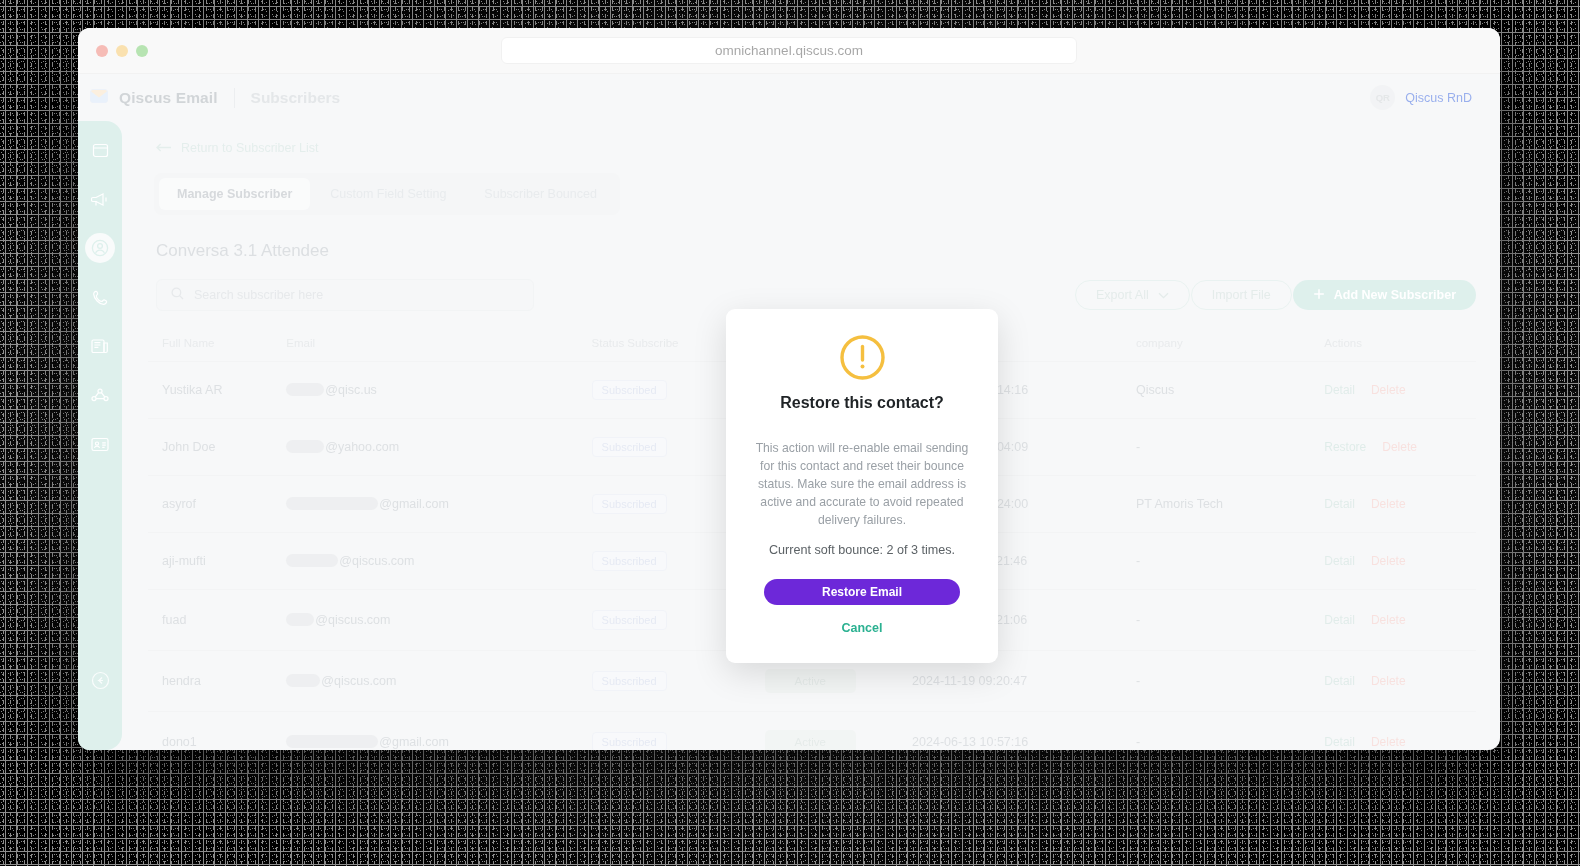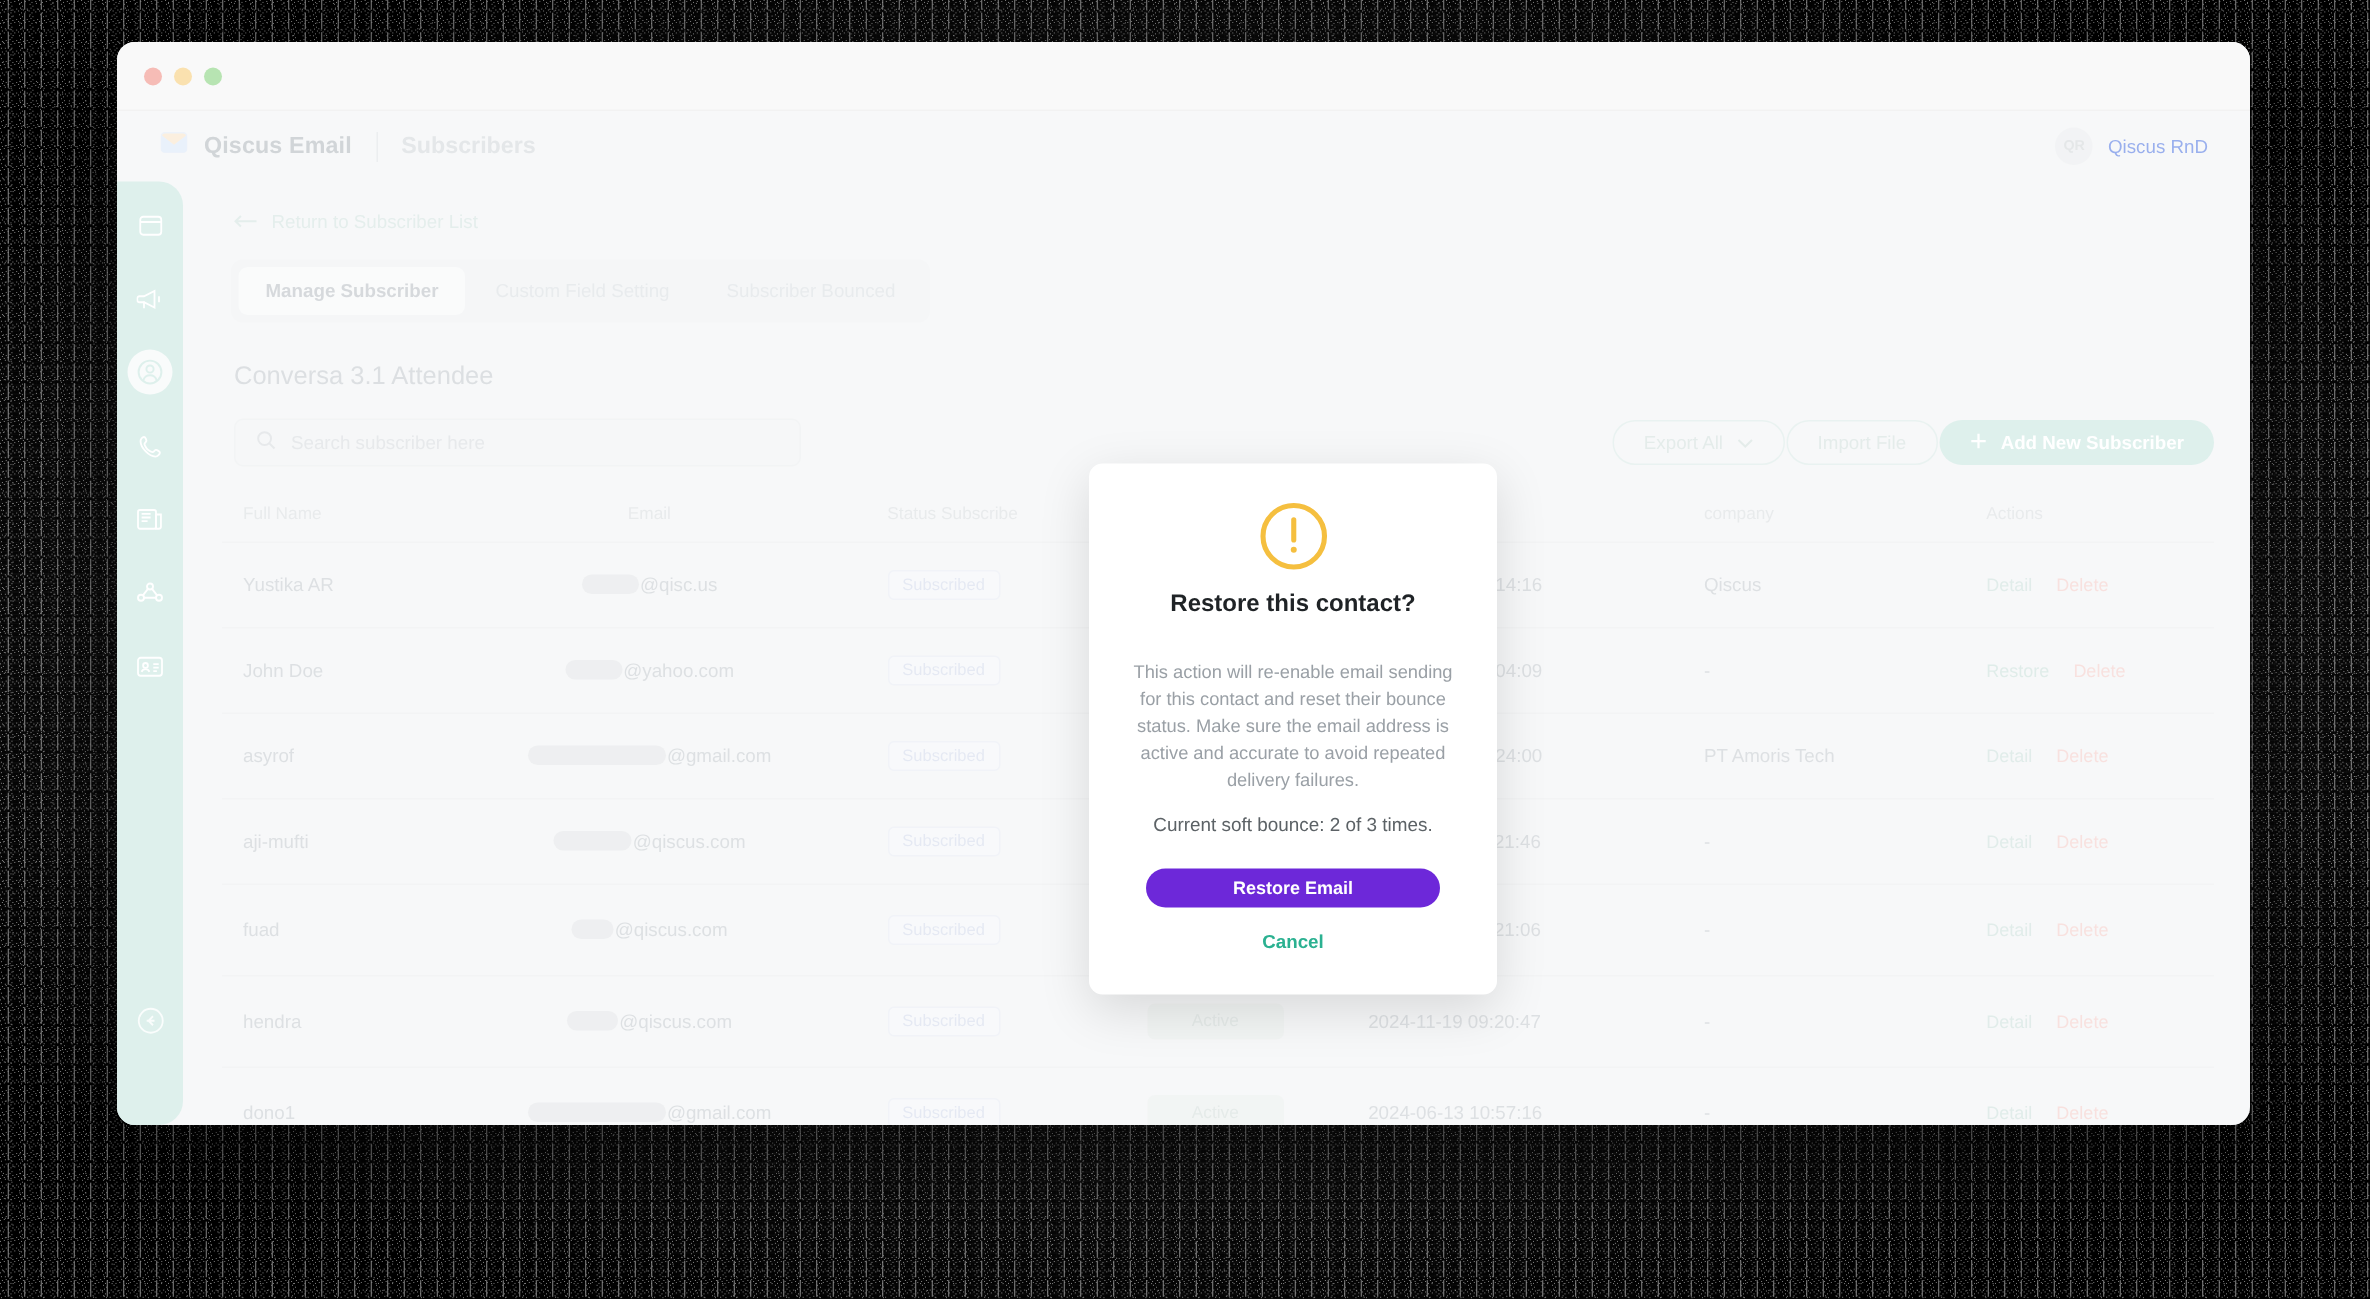--- a/index.html
+++ b/index.html
@@ -59,21 +59,21 @@
   .urlbar {
     position: absolute; left: 50%; transform: translateX(-50%);
     width: 576px; height: 27px;
     background: #fff; border: 1px solid #e0e0e0; border-radius: 6px;
     display: flex; align-items: center; justify-content: center;
     font-size: 13.5px; color: #3b3b3b;
   }
   
   .appheader {
     height: 47px; background: #edeff1;
-    display: flex; align-items: center; padding: 0 29px;
+    display: flex; align-items: center; padding: 0 12px;
     position: relative;
     text-align: center;
   }
   .brand { display: flex; align-items: center; gap: 11px; }
   .brandname { font-size: 15.5px; font-weight: 700; color: #9aa2a8; letter-spacing: .1px; }
   .divider-v { width: 1px; height: 20px; background: #d6dade; margin: 0 16px; }
   .section-title { font-size: 15.5px; font-weight: 700; color: #c3c9ce; }
   .userbox { position: absolute; right: 28px; display: flex; align-items: center; gap: 10px; }
   .avatar {
     width: 25px; height: 25px; border-radius: 50%;
@@ -146,21 +146,21 @@
     text-align: left; font-size: 11.5px; font-weight: 400;
     color: #cdd2d6; padding: 10px 6px 12px 6px;
     border-bottom: 1px solid #e4e7e9;
   }
   tbody td {
     font-size: 12.5px; color: #b4bbc1;
     padding: 18px 6px; border-bottom: 1px solid #e4e7e9;
     vertical-align: middle;
   }
   .col-name { width: 130px; padding-left: 14px !important; }
-  .col-email { width: 300px; text-align: center; }
+  .col-email { width: 300px; }
   .col-status { width: 170px; }
   .col-bounce { width: 145px; }
   .col-added { width: 220px; }
   .col-company { width: 185px; }
   .col-actions { width: 155px; }
   .redact {
     display: inline-block; height: 13px; border-radius: 7px;
     background: #d9dcdf; vertical-align: -2px; margin-right: 1px;
   }
   .badge-sub {
@@ -208,20 +208,23 @@
   <div id="noise2"></div>
 </div>
 
 <div id="browser">
 
   <div class="titlebar">
     <div class="traffic">
       <span class="dot red"></span>
       <span class="dot yellow"></span>
       <span class="dot green"></span>
+    </div>
+    <div class="urlbar">
+      <span>omnichannel.qiscus.com</span>
     </div>
   </div>
 
   <div class="appheader">
     <div class="brand">
       <span>
         <svg width="18" height="14" viewBox="0 0 18 14">
           <rect x="0.5" y="0.5" width="17" height="13" rx="2.5" fill="#f6dcb8" stroke="#d7e2f2"></rect>
           <path d="M0.5 2 L9 8.5 L17.5 2 L17.5 11.5 A2 2 0 0 1 15.5 13.5 L2.5 13.5 A2 2 0 0 1 0.5 11.5 Z" fill="#cfe0f7"></path>
         </svg>

